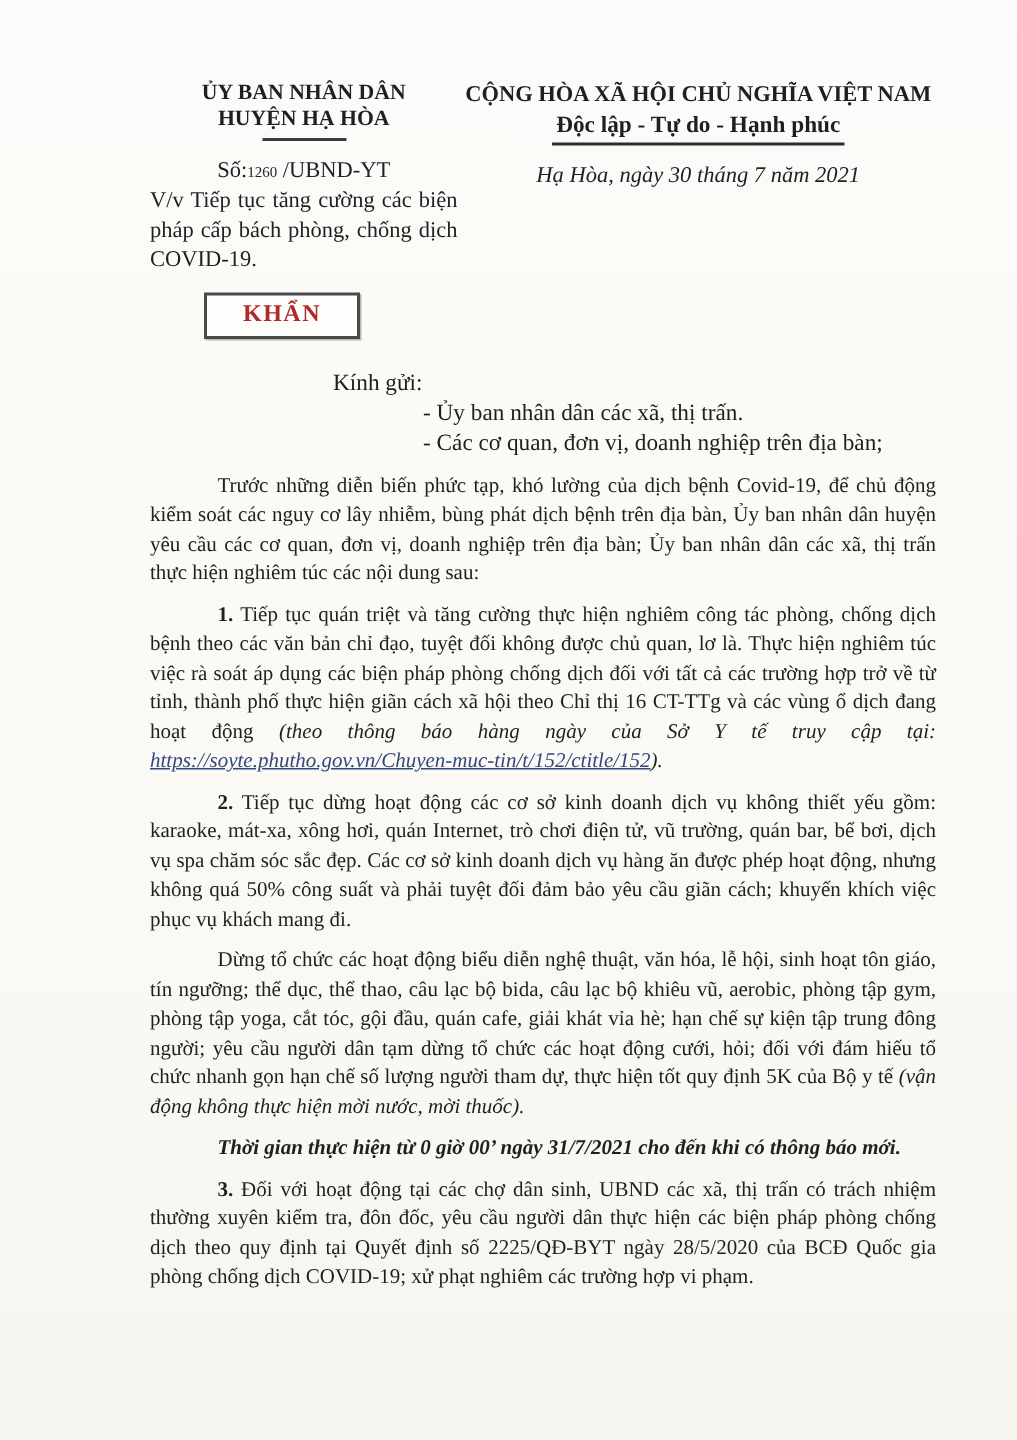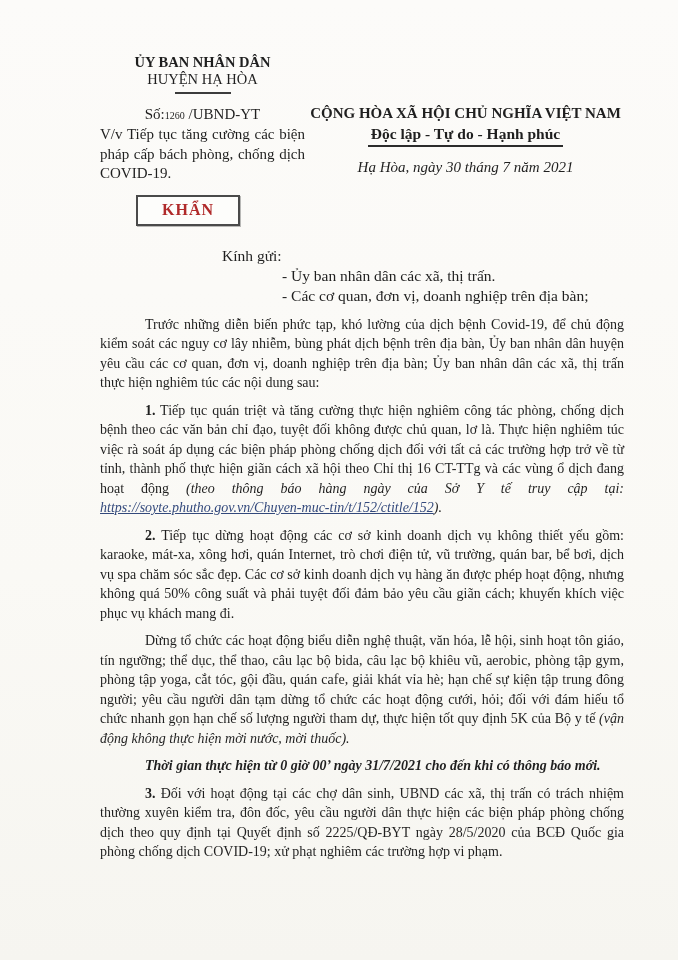--- a/index.html
+++ b/index.html
@@ -14,24 +14,24 @@
   .page{
     position:relative;
     width:678px; height:960px;
     background: linear-gradient(180deg, #fcfbf9 0%, #faf9f5 60%, #f6f5f0 100%);
     color:var(--text);
     font-family:"Liberation Serif","DejaVu Serif",serif;
     padding:54px 54px 20px 100px;
     overflow:hidden;
   }
   
-  .hdr{ display:flex; align-items:center; }
+  .hdr{ display:flex; align-items:flex-start; }
   .hdr-left{ width:205px; text-align:center; flex:0 0 auto; }
   .org1{ font-weight:bold; font-size:14.5px; line-height:1.2; }
-  .org2{ font-weight:normal; font-size:14.5px; line-height:1.2; }
+  .org2{ font-weight:bold; font-size:14.5px; line-height:1.2; }
   .org-underline{ width:56px; height:2px; background:var(--rule); margin:3px auto 0; }
   .doc-no{ margin-top:12px; font-size:15px; white-space:nowrap; }
   .doc-no-num{ font-size:10px; }
   .subject{ margin-top:2px; font-size:15px; line-height:1.32; text-align:justify; }
   .urgent-box{
     width:104px; margin:11px 0 0 36px; padding:4px 2px 5px;
     border:2px solid #4a4a4a; background:#fdfdfb;
     box-shadow:1px 1px 0 rgba(60,60,60,.35);
     text-align:center;
   }

